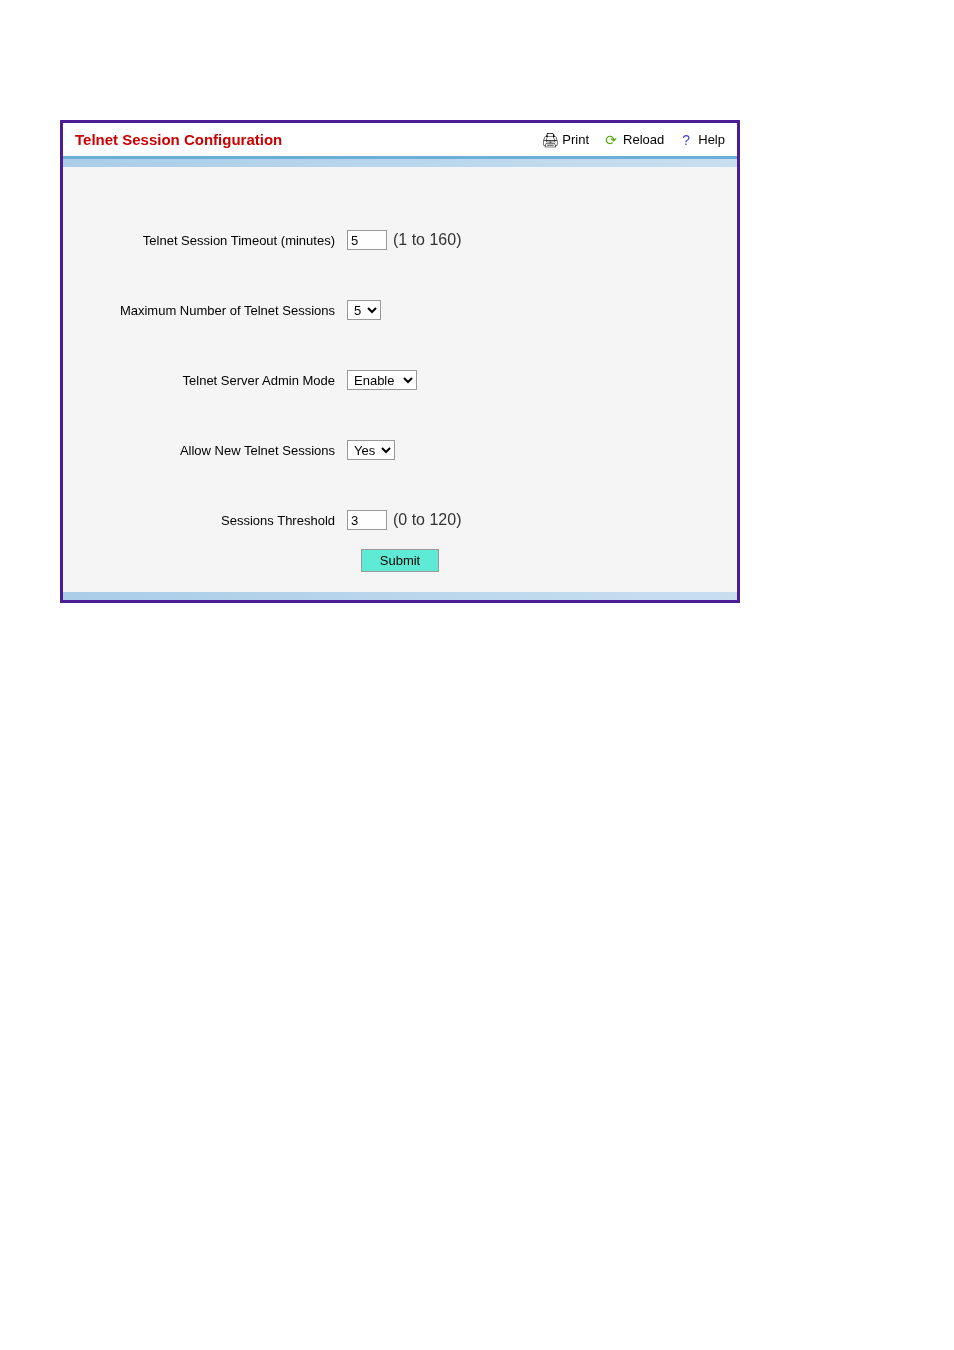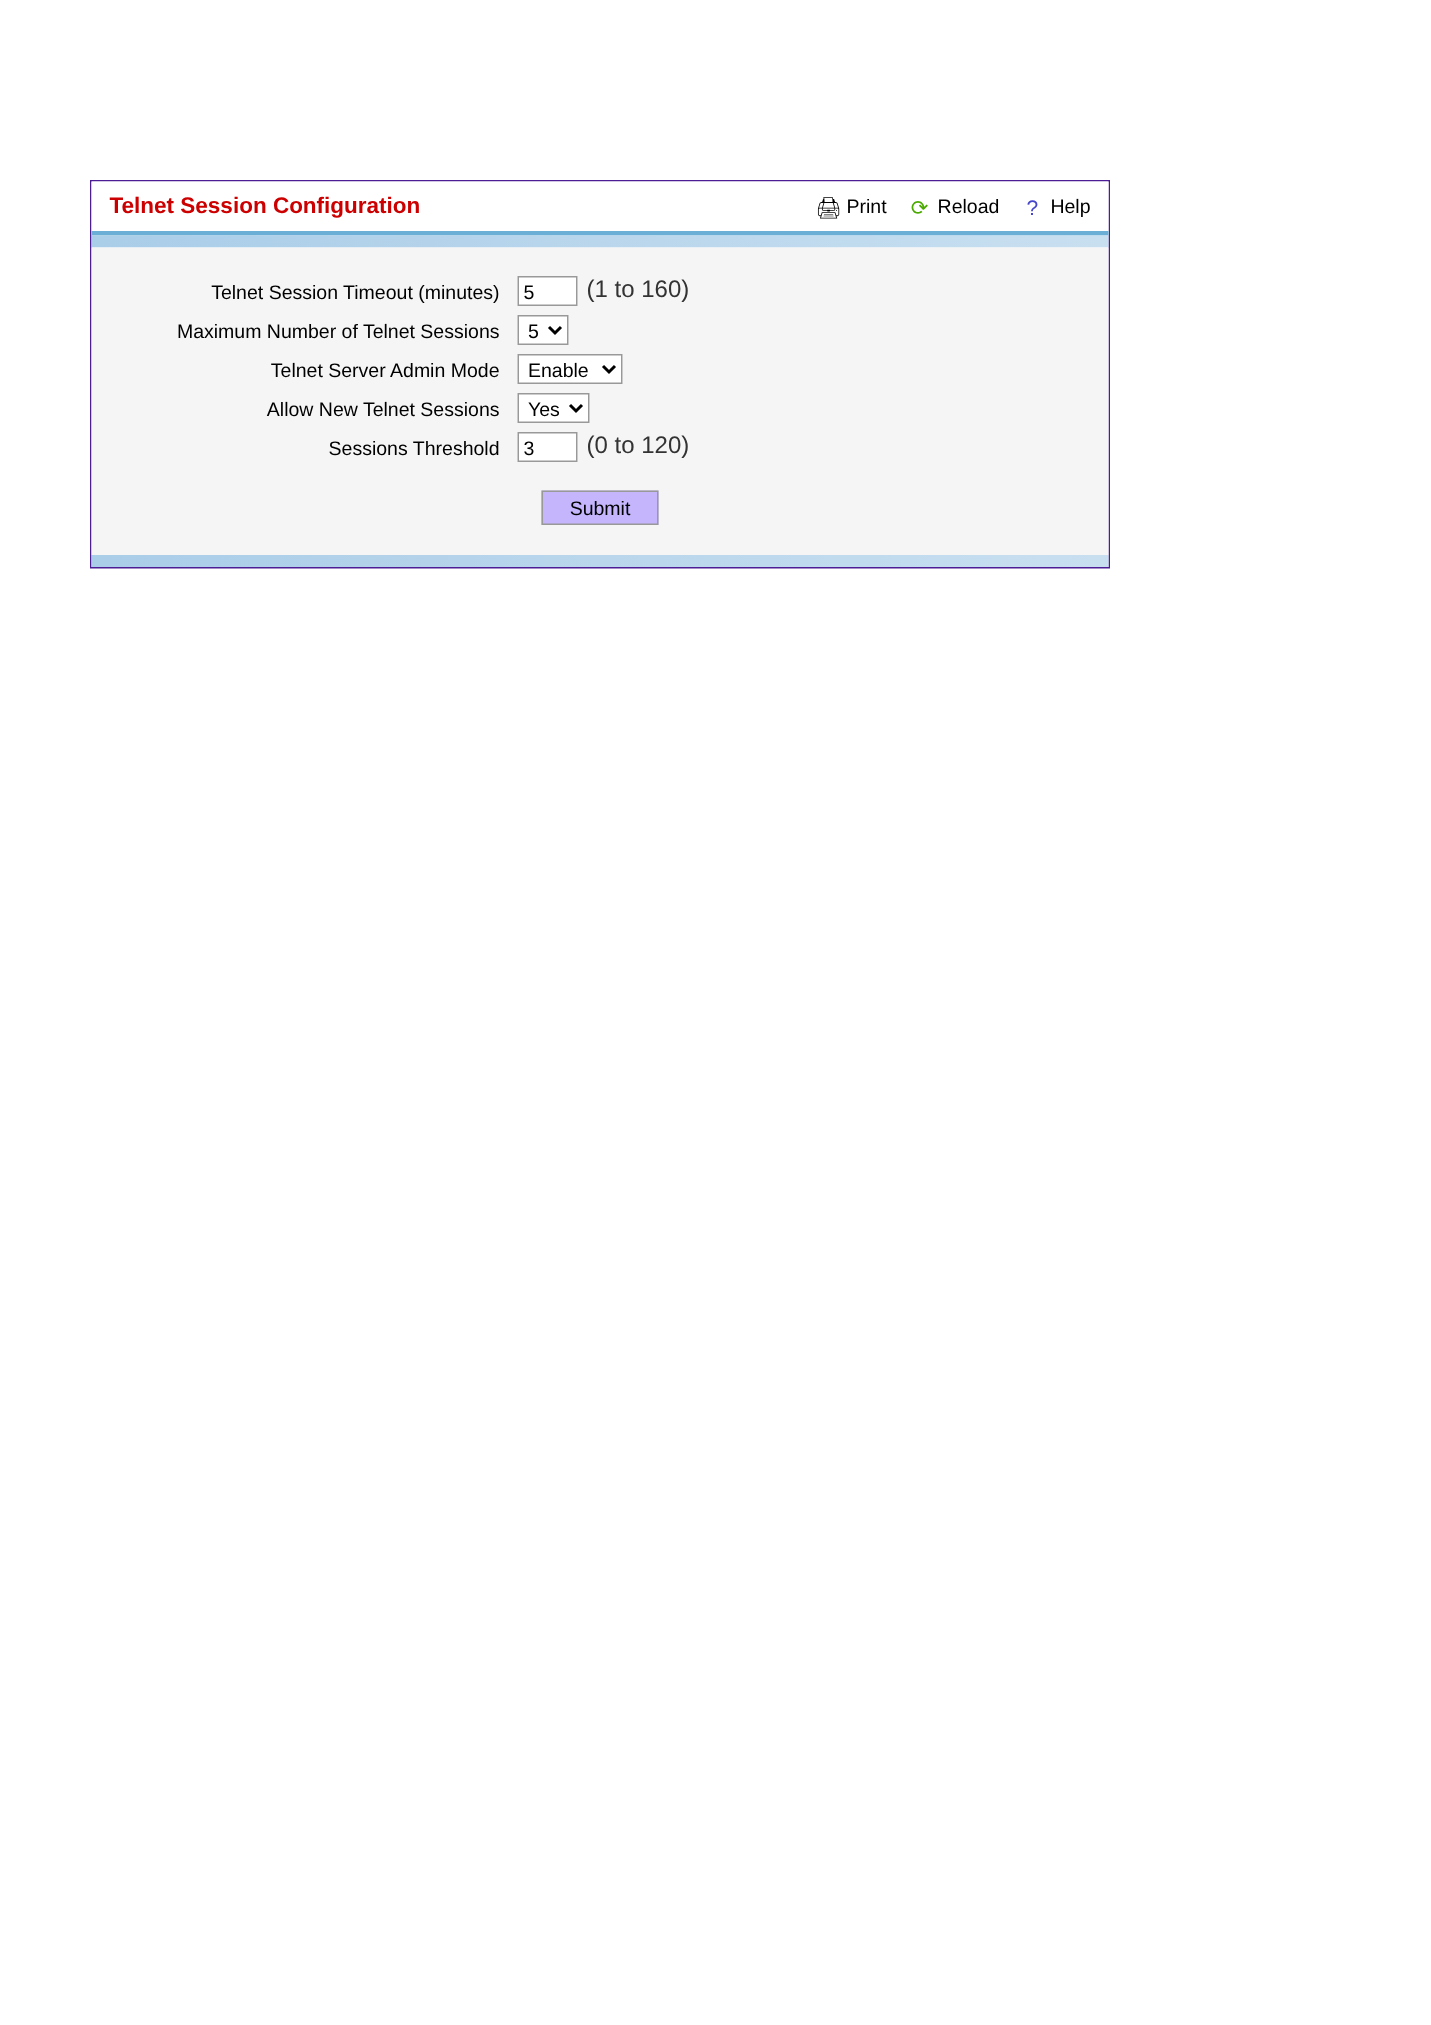--- a/index.html
+++ b/index.html
@@ -6,21 +6,21 @@
     body {
       background: #ffffff;
       font-family: Arial, sans-serif;
       font-size: 13px;
       color: #000000;
     }
     .page-wrapper {
       padding: 120px 60px 40px 60px;
     }
     .panel {
-      border: 1px solid #4c1d95;
+      border: 3px solid #4c1d95;
       width: 680px;
     }
     .panel-header {
       background: #ffffff;
       padding: 8px 12px;
       display: flex;
       align-items: center;
       justify-content: space-between;
       border-bottom: 3px solid #6baed6;
     }
@@ -59,20 +59,21 @@
       padding: 16px 24px 20px 24px;
     }
     .form-table {
       width: 100%;
       margin-bottom: 16px;
     }
     .form-row {
       display: flex;
       align-items: center;
       padding: 3px 0;
+      margin-top: 44px;
     }
     .form-label {
       width: 260px;
       text-align: right;
       padding-right: 12px;
       font-size: 13px;
       color: #000000;
       white-space: nowrap;
     }
     .form-control-area {
@@ -98,21 +99,21 @@
     .range-hint {
       font-size: 16px;
       color: #333333;
     }
     .submit-row {
       display: flex;
       justify-content: center;
       margin-top: 8px;
     }
     button[type="submit"] {
-      background: #c4b5fd;
+      background: #5eead4;
       border: 1px solid #999999;
       padding: 3px 18px;
       font-size: 13px;
       cursor: pointer;
     }
     .panel-footer-bar {
       background: linear-gradient(to right, #aacde8, #c8dff0);
       height: 8px;
     }
   </style>

